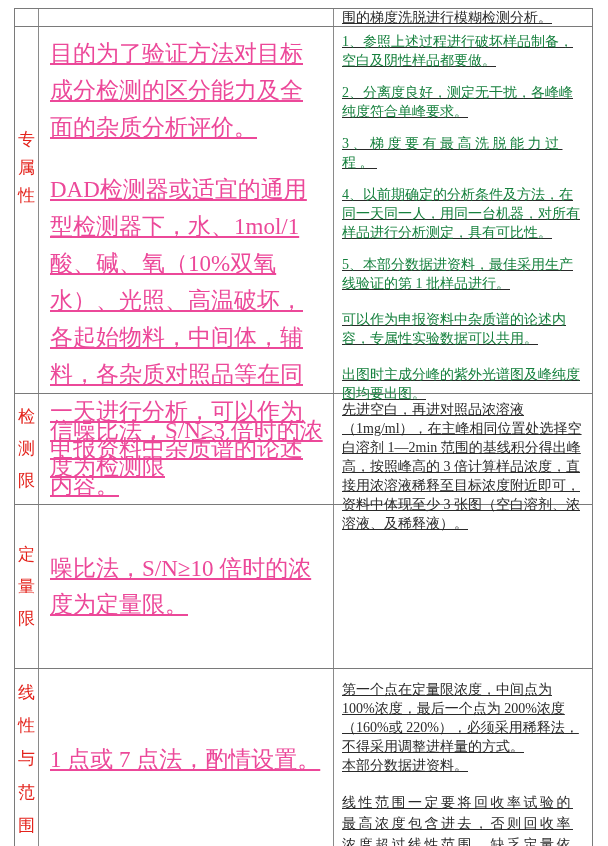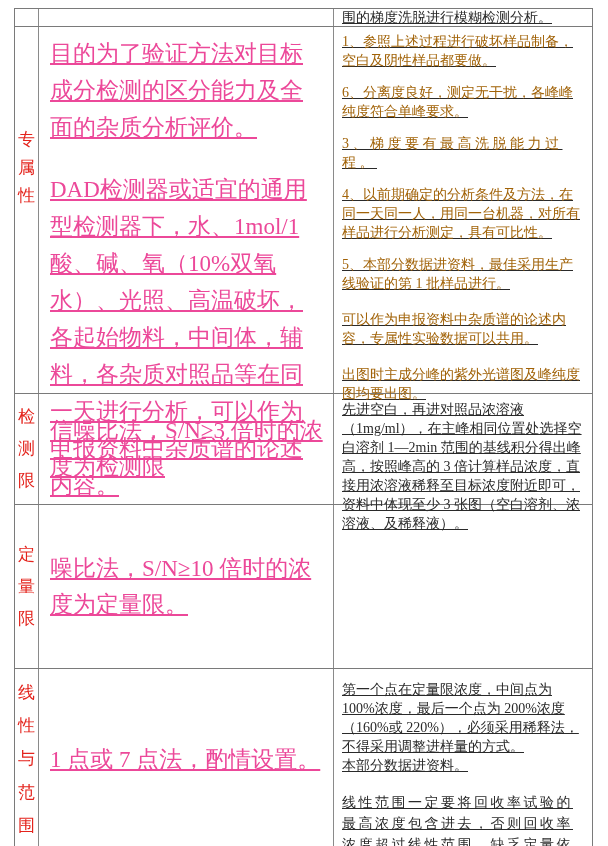--- a/index.html
+++ b/index.html
@@ -36,21 +36,21 @@
   
   .c-right{
     flex:1;font-size:14px;line-height:19px;color:#2a2a2a;
     padding:2px 8px 4px 8px;
     text-decoration:underline;
   }
   .c-right p{margin:0 0 13px 0;}
   .c-right p:last-child{margin-bottom:0;}
   .c-right p.gap-lg{margin-top:17px;}
   .c-right p.tight{margin:0;}
-  .red{color:#a16207;}
+  .red{color:#15803d;}
   .spaced{letter-spacing:3.5px;}
   .spaced2{letter-spacing:2.5px;line-height:21px;}
   
   .r-overflow{height:18px;}
   .r-overflow .c-right{padding-top:0;padding-bottom:0;line-height:17px;}
   .r-specificity{height:367px;}
   .r-specificity .c-label{padding-top:104px;gap:10px;}
   .r-specificity .c-right{padding-top:5px;}
   .r-lod{height:111px;}
   .r-lod .c-label{justify-content:space-evenly;}
@@ -83,21 +83,21 @@
         <span class="vchar">专</span>
         <span class="vchar">属</span>
         <span class="vchar">性</span>
       </div>
       <div class="cell c-mid top">
         <p>目的为了验证方法对目标成分检测的区分能力及全面的杂质分析评价。</p>
         <p>DAD检测器或适宜的通用型检测器下，水、1mol/1 酸、碱、氧（10%双氧水）、光照、高温破坏，各起始物料，中间体，辅料，各杂质对照品等在同一天进行分析，可以作为申报资料中杂质谱的论述内容。</p>
       </div>
       <div class="cell c-right">
         <p class="red">1、参照上述过程进行破坏样品制备，空白及阴性样品都要做。</p>
-        <p class="red">6、分离度良好，测定无干扰，各峰峰纯度符合单峰要求。</p>
+        <p class="red">2、分离度良好，测定无干扰，各峰峰纯度符合单峰要求。</p>
         <p class="red spaced">3、梯度要有最高洗脱能力过程。</p>
         <p class="red">4、以前期确定的分析条件及方法，在同一天同一人，用同一台机器，对所有样品进行分析测定，具有可比性。</p>
         <p class="red">5、本部分数据进资料，最佳采用生产线验证的第 1 批样品进行。</p>
         <p class="red gap-lg">可以作为申报资料中杂质谱的论述内容，专属性实验数据可以共用。</p>
         <p class="red gap-lg">出图时主成分峰的紫外光谱图及峰纯度图均要出图。</p>
       </div>
     </div>
 
     <div class="row r-lod">
       <div class="cell c-label">

